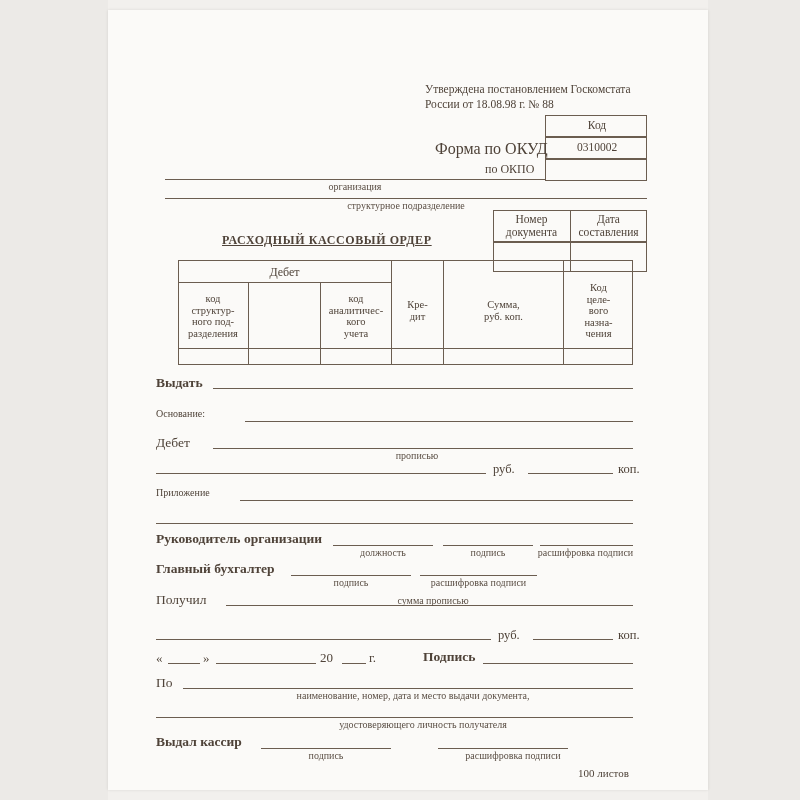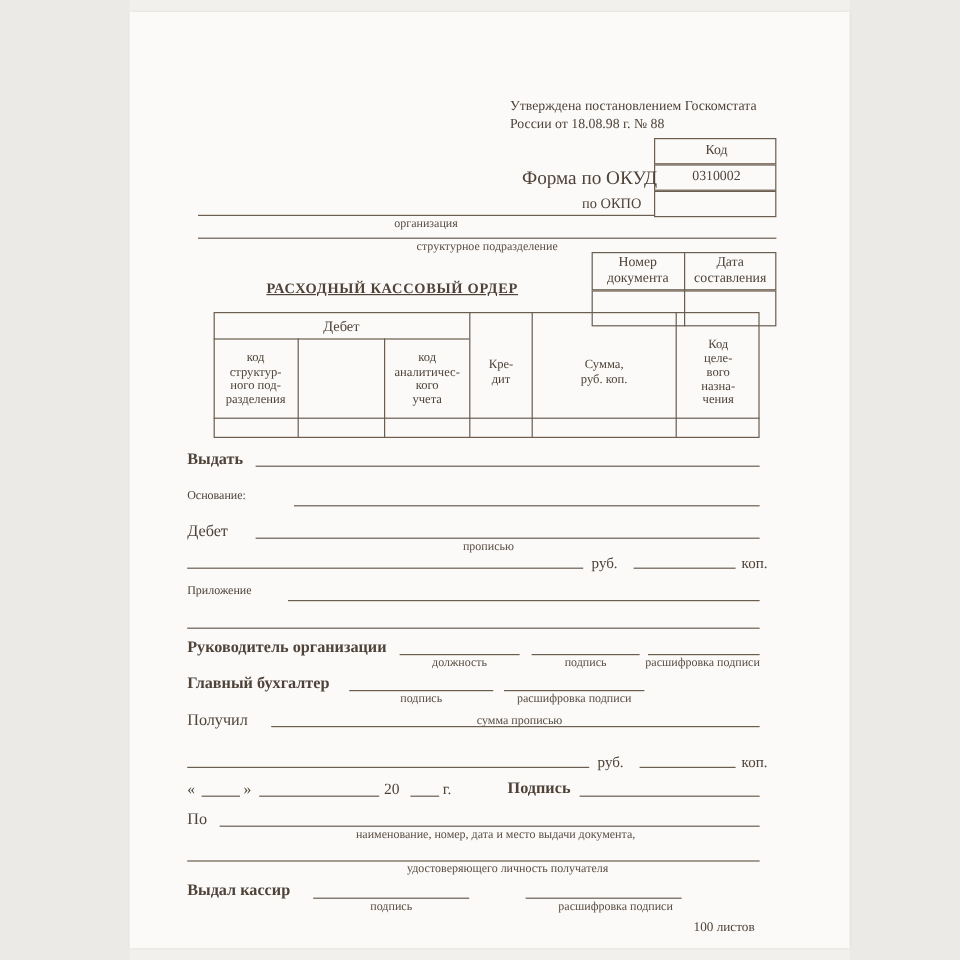--- a/index.html
+++ b/index.html
@@ -174,21 +174,21 @@
     <div class="abs txt" style="left:456px; top:342px; width:69px; text-align:center; font-size:11px;"></div>
 
     <div class="abs txt" style="left:48px; top:365px; font-size:13.5px;font-weight:bold;">Выдать</div>
     <div class="line" style="left:105px; top:378px; width:420px;"></div>
 
     <div class="abs txt" style="left:48px; top:398px; font-size:10px;">Основание:</div>
     <div class="line" style="left:137px; top:411px; width:388px;"></div>
 
     <div class="abs txt" style="left:48px; top:425px; font-size:13.5px;">Дебет</div>
     <div class="line" style="left:105px; top:438px; width:420px;"></div>
-    <div class="cap" style="left:234px; top:440px; width:130px;">прописью</div>
+    <div class="cap" style="left:244px; top:440px; width:130px;">прописью</div>
 
     <div class="line" style="left:48px; top:463px; width:330px;"></div>
     <div class="abs txt" style="left:385px; top:452px; font-size:12.5px;">руб.</div>
     <div class="line" style="left:420px; top:463px; width:85px;"></div>
     <div class="abs txt" style="left:510px; top:452px; font-size:12.5px;">коп.</div>
 
     <div class="abs txt" style="left:48px; top:477px; font-size:10px;">Приложение</div>
     <div class="line" style="left:132px; top:490px; width:393px;"></div>
     <div class="line" style="left:48px; top:513px; width:477px;"></div>
 

